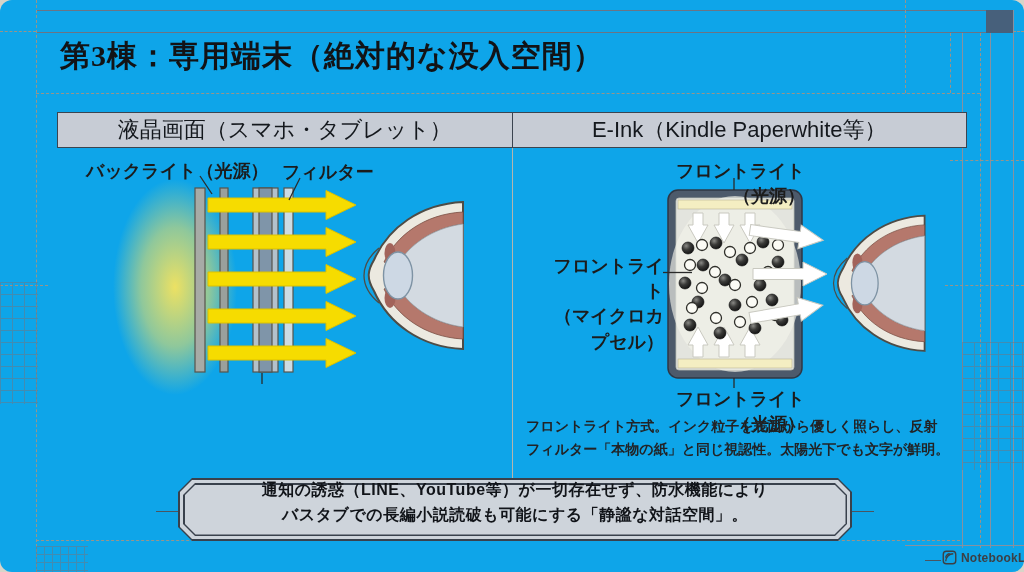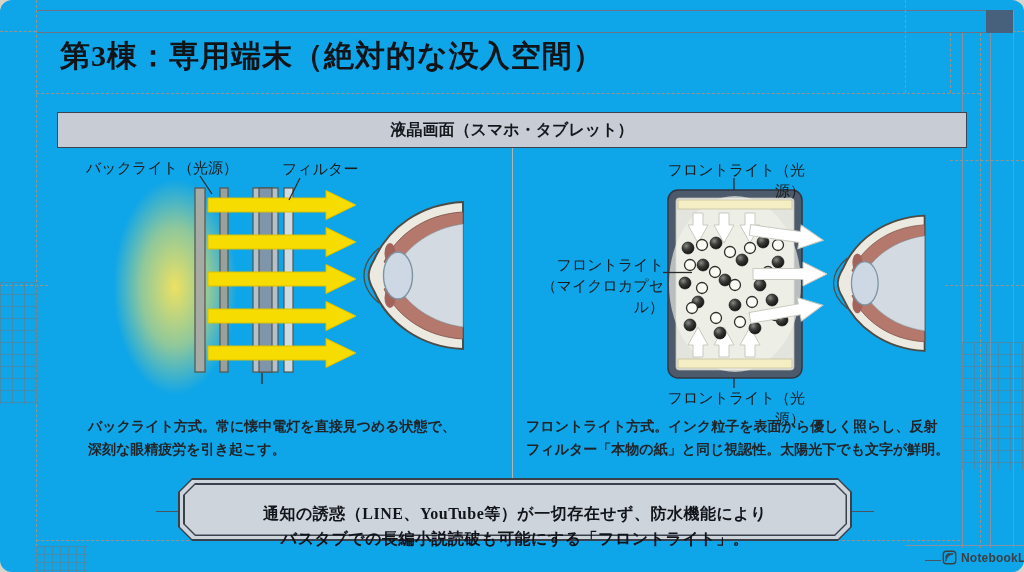--- a/index.html
+++ b/index.html
@@ -33,39 +33,39 @@
     font-family:"Liberation Serif", "DejaVu Serif", serif;
     font-size:30px; font-weight:700; letter-spacing:1px; color:#121316;
   }
   
   .header-row {
     position:absolute; left:57px; top:112px; width:910px; height:36px;
     display:flex; background:#c7ccd5; border:1.5px solid #3b4450;
   }
   .header-cell {
     flex:1; display:flex; align-items:center; justify-content:center;
-    font-size:16px; font-weight:700; color:#14181d;
+    font-size:22px; font-weight:400; color:#14181d;
   }
   .header-cell + .header-cell { border-left:1.5px solid #3b4450; }
   .col-divider { position:absolute; left:512px; top:148px; width:1px; height:330px; background:#b5b5ac; }
   
-  .dlabel { position:absolute; font-size:15px; font-weight:400; color:#1c1c1c; white-space:nowrap; }
+  .dlabel { position:absolute; font-size:18px; font-weight:700; color:#1c1c1c; white-space:nowrap; }
   .dlabel.center { text-align:right; white-space:normal; line-height:1.4; }
   
   .desc { position:absolute; font-size:14px; font-weight:600; line-height:1.62;
           color:#222326; white-space:pre-line; }
   
   .banner { position:absolute; left:178px; top:478px; width:674px; height:63px; }
   .banner .layer { position:absolute; }
   .cp14 { clip-path:polygon(14px 0,calc(100% - 14px) 0,100% 14px,100% calc(100% - 14px),calc(100% - 14px) 100%,14px 100%,0 calc(100% - 14px),0 14px); }
   .cp12 { clip-path:polygon(12px 0,calc(100% - 12px) 0,100% 12px,100% calc(100% - 12px),calc(100% - 12px) 100%,12px 100%,0 calc(100% - 12px),0 12px); }
   .cp11 { clip-path:polygon(11px 0,calc(100% - 11px) 0,100% 11px,100% calc(100% - 11px),calc(100% - 11px) 100%,11px 100%,0 calc(100% - 11px),0 11px); }
   .banner-text {
-    position:absolute; inset:0; padding-top:24px; text-align:center;
-    font-size:16px; font-weight:700; line-height:1.55; color:#111419; letter-spacing:.5px;font-family:Liberation Serif, serif;
+    position:absolute; inset:0; padding-top:0; text-align:center;
+    font-size:16px; font-weight:700; line-height:1.55; color:#111419; letter-spacing:.5px;
   }
   
   .brand { position:absolute; left:942px; top:550px; display:flex; align-items:center; gap:4px; }
   .brand-text { font-size:12px; font-weight:600; color:#3c3f44; letter-spacing:.2px; }
   svg { position:absolute; overflow:visible; }
   svg.panel { overflow:hidden; }
 </style>
 </head>
 <body>
 
@@ -92,20 +92,21 @@
   <div class="sh" style="left:156px; top:511px; width:22px; border-color:#4a5560;"></div>
   <div class="sh" style="left:852px; top:511px; width:22px; border-color:#4a5560;"></div>
   <div class="grid" style="left:0; top:282px; width:38px; height:122px;"></div>
   <div class="grid" style="left:962px; top:342px; width:62px; height:128px;"></div>
   <div class="grid fine" style="left:36px; top:546px; width:52px; height:26px;"></div>
 
   <h1 class="title">第3棟：専用端末（絶対的な没入空間）</h1>
 
   <div class="header-row">
     <div class="header-cell">液晶画面（スマホ・タブレット）</div>
+    <div class="header-cell">E-Ink（Kindle Paperwhite等）</div>
   </div>
   <div class="col-divider"></div>
 
   <svg class="panel" style="left:60px; top:150px;" width="450" height="260" viewBox="0 0 450 260">
     <defs>
       <radialGradient id="glowGrad" cx="50%" cy="50%" r="50%">
         <stop offset="0%" stop-color="#f8e45c" stop-opacity="0.95"></stop>
         <stop offset="55%" stop-color="#f8e45c" stop-opacity="0.55"></stop>
         <stop offset="100%" stop-color="#f8e45c" stop-opacity="0"></stop>
       </radialGradient>
@@ -151,22 +152,20 @@
 
     <g stroke="#2a2a2a" stroke-width="1.3">
       <line x1="140" y1="26" x2="152" y2="44"></line>
       <line x1="240" y1="28" x2="229" y2="50"></line>
       <line x1="202" y1="223" x2="202" y2="234"></line>
     </g>
   </svg>
 
   <div class="dlabel" style="left:86px; top:159px;">バックライト（光源）</div>
   <div class="dlabel" style="left:282px; top:160px;">フィルター</div>
-  <p class="desc" style="left:88px; top:415px; width:410px;">バックライト方式。常に懐中電灯を直接見つめる状態で、
-深刻な眼精疲労を引き起こす。</p>
 
   <svg class="panel" style="left:520px; top:150px;" width="445" height="260" viewBox="0 0 445 260">
     <defs>
       <g id="warrow">
         <polygon points="0,-5.5 50,-5.5 50,-12 74,0 50,12 50,5.5 0,5.5" fill="#ffffff" stroke="#c9c9c0" stroke-width="1"></polygon>
       </g>
       <g id="warrow-s">
         <polygon points="0,-5 12,-5 12,-10 30,0 12,10 12,5 0,5" fill="#ffffff" stroke="#c9c9c0" stroke-width="1"></polygon>
       </g>
     </defs>
@@ -249,21 +248,21 @@
   <p class="desc" style="left:526px; top:415px; width:438px;">フロントライト方式。インク粒子を表面から優しく照らし、反射
 フィルター「本物の紙」と同じ視認性。太陽光下でも文字が鮮明。</p>
 
   <div class="banner">
     <div class="layer cp14" style="inset:0; background:#39414c;"></div>
     <div class="layer cp12" style="inset:2px; background:#ced4db;"></div>
     <div class="layer cp12" style="inset:5px; background:#39414c;"></div>
     <div class="layer cp11" style="inset:6.5px; background:#ced4db;"></div>
     <div class="banner-text">
       <div>通知の誘惑（LINE、YouTube等）が一切存在せず、防水機能により</div>
-      <div>バスタブでの長編小説読破も可能にする「フロントライト」。</div>
+      <div>バスタブでの長編小説読破も可能にする「静謐な対話空間」。</div>
     </div>
   </div>
 
   <div class="brand">
     <svg width="15" height="15" viewBox="0 0 24 24" style="position:static;">
       <rect x="2" y="2" width="20" height="20" rx="5" fill="none" stroke="#3c3f44" stroke-width="2.2"></rect>
       <path d="M6 18 A12 12 0 0 1 18 6" fill="none" stroke="#3c3f44" stroke-width="2.2"></path>
       <path d="M6 12.5 A6.5 6.5 0 0 1 12.5 6" fill="none" stroke="#3c3f44" stroke-width="2.2"></path>
     </svg>
     <span class="brand-text">NotebookLM</span>

